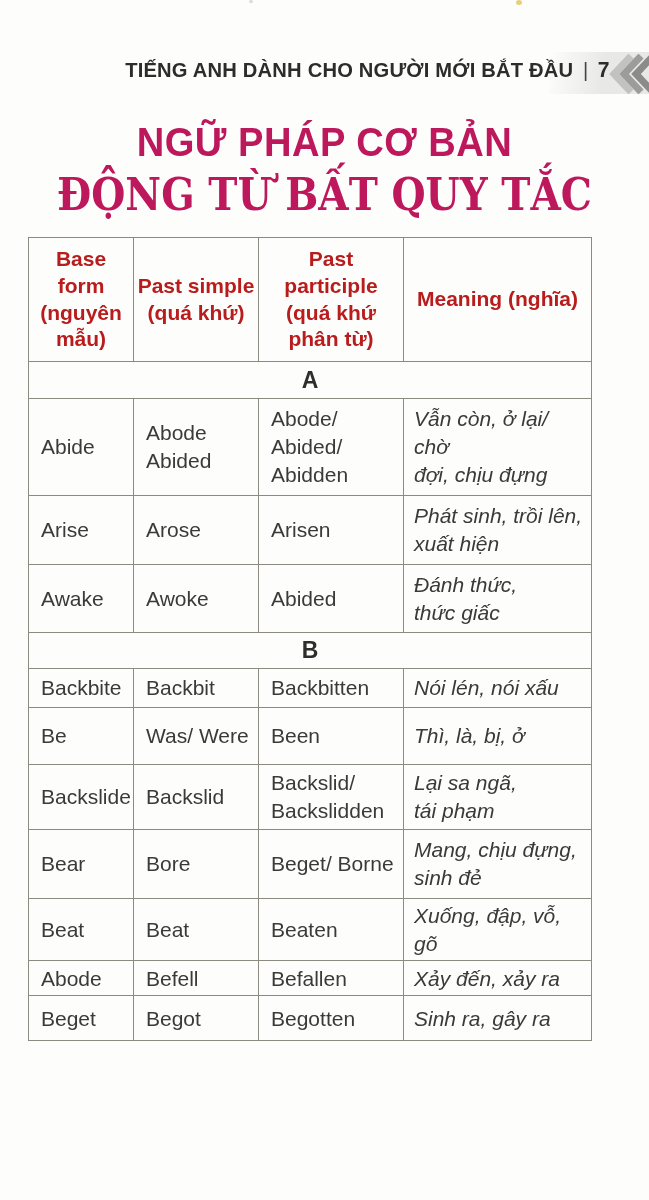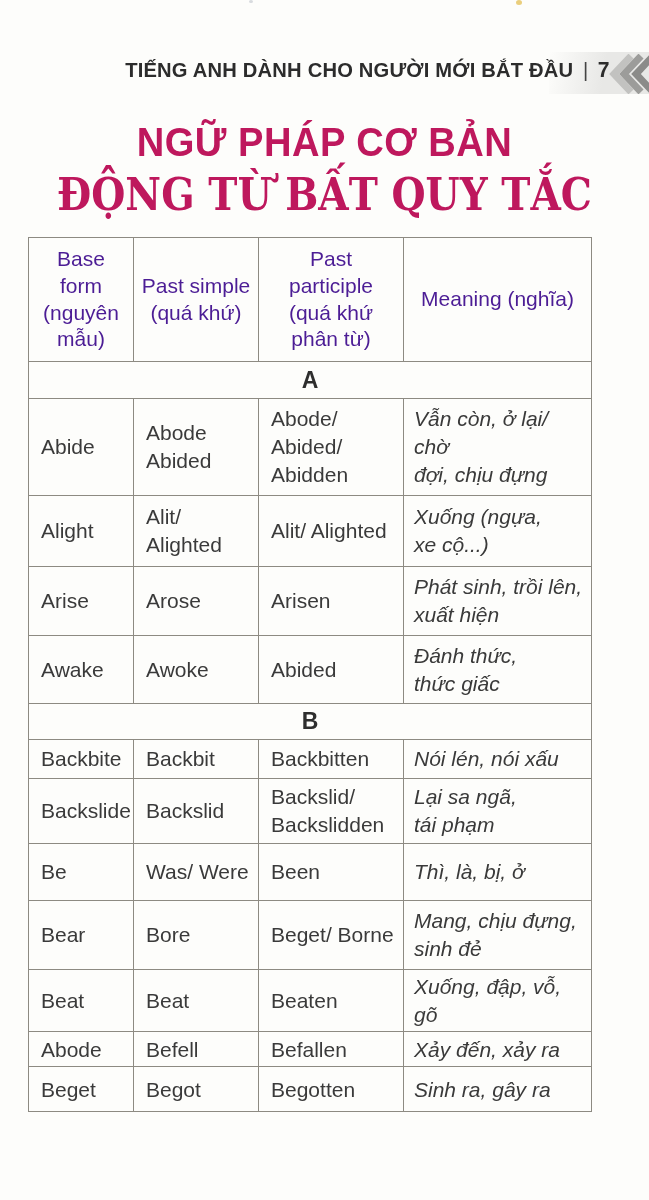--- a/index.html
+++ b/index.html
@@ -53,22 +53,22 @@
     position:absolute; top:237px; left:28px;
     width:563px; border-collapse:collapse; table-layout:fixed;
     font-size:21px; color:#3a3a3a;
   }
   .verb-table th, .verb-table td {
     border:1px solid #8d8a82;
     vertical-align:middle;
     white-space:pre-line;
   }
   .verb-table th {
-    font-weight:normal; text-align:center;
-    line-height:1.28; padding:4px 2px; color:#4c1d95;
+    font-weight:bold; text-align:center;
+    line-height:1.28; padding:4px 2px; color:#b91c1c;
   }
   .verb-table td { padding:3px 6px 3px 12px; line-height:1.32; }
   .verb-table td.meaning { font-style:italic; padding-left:10px;margin-top:40px; }
   .section-row td {
     text-align:center; font-weight:600; font-size:23px;
     padding:2px; color:#2e2e2e;
   }
 </style>
 </head>
 <body>
@@ -126,28 +126,20 @@
   <tr style="height:97px">
     <td>Abide</td>
     <td>Abode
 Abided</td>
     <td>Abode/
 Abided/
 Abidden</td>
     <td class="meaning">Vẫn còn, ở lại/ chờ
 đợi, chịu đựng</td>
   </tr>
-  <tr style="height:71px">
-    <td>Alight</td>
-    <td>Alit/
-Alighted</td>
-    <td>Alit/ Alighted</td>
-    <td class="meaning">Xuống (ngựa,
-xe cộ...)</td>
-  </tr>
   <tr style="height:69px">
     <td>Arise</td>
     <td>Arose</td>
     <td>Arisen</td>
     <td class="meaning">Phát sinh, trồi lên,
 xuất hiện</td>
   </tr>
   <tr style="height:68px">
     <td>Awake</td>
     <td>Awoke</td>
@@ -158,35 +150,35 @@
 
   <tr class="section-row" style="height:36px">
     <td colspan="4">B</td>
   </tr>
 
   <tr style="height:39px">
     <td>Backbite</td>
     <td>Backbit</td>
     <td>Backbitten</td>
     <td class="meaning">Nói lén, nói xấu</td>
+  </tr>
+  <tr style="height:57px">
+    <td>Be</td>
+    <td>Was/ Were</td>
+    <td>Been</td>
+    <td class="meaning">Thì, là, bị, ở</td>
   </tr>
   <tr style="height:65px">
     <td>Backslide</td>
     <td>Backslid</td>
     <td>Backslid/
 Backslidden</td>
     <td class="meaning">Lại sa ngã,
 tái phạm</td>
   </tr>
-  <tr style="height:57px">
-    <td>Be</td>
-    <td>Was/ Were</td>
-    <td>Been</td>
-    <td class="meaning">Thì, là, bị, ở</td>
-  </tr>
   <tr style="height:69px">
     <td>Bear</td>
     <td>Bore</td>
     <td>Beget/ Borne</td>
     <td class="meaning">Mang, chịu đựng,
 sinh đẻ</td>
   </tr>
   <tr style="height:43px">
     <td>Beat</td>
     <td>Beat</td>

